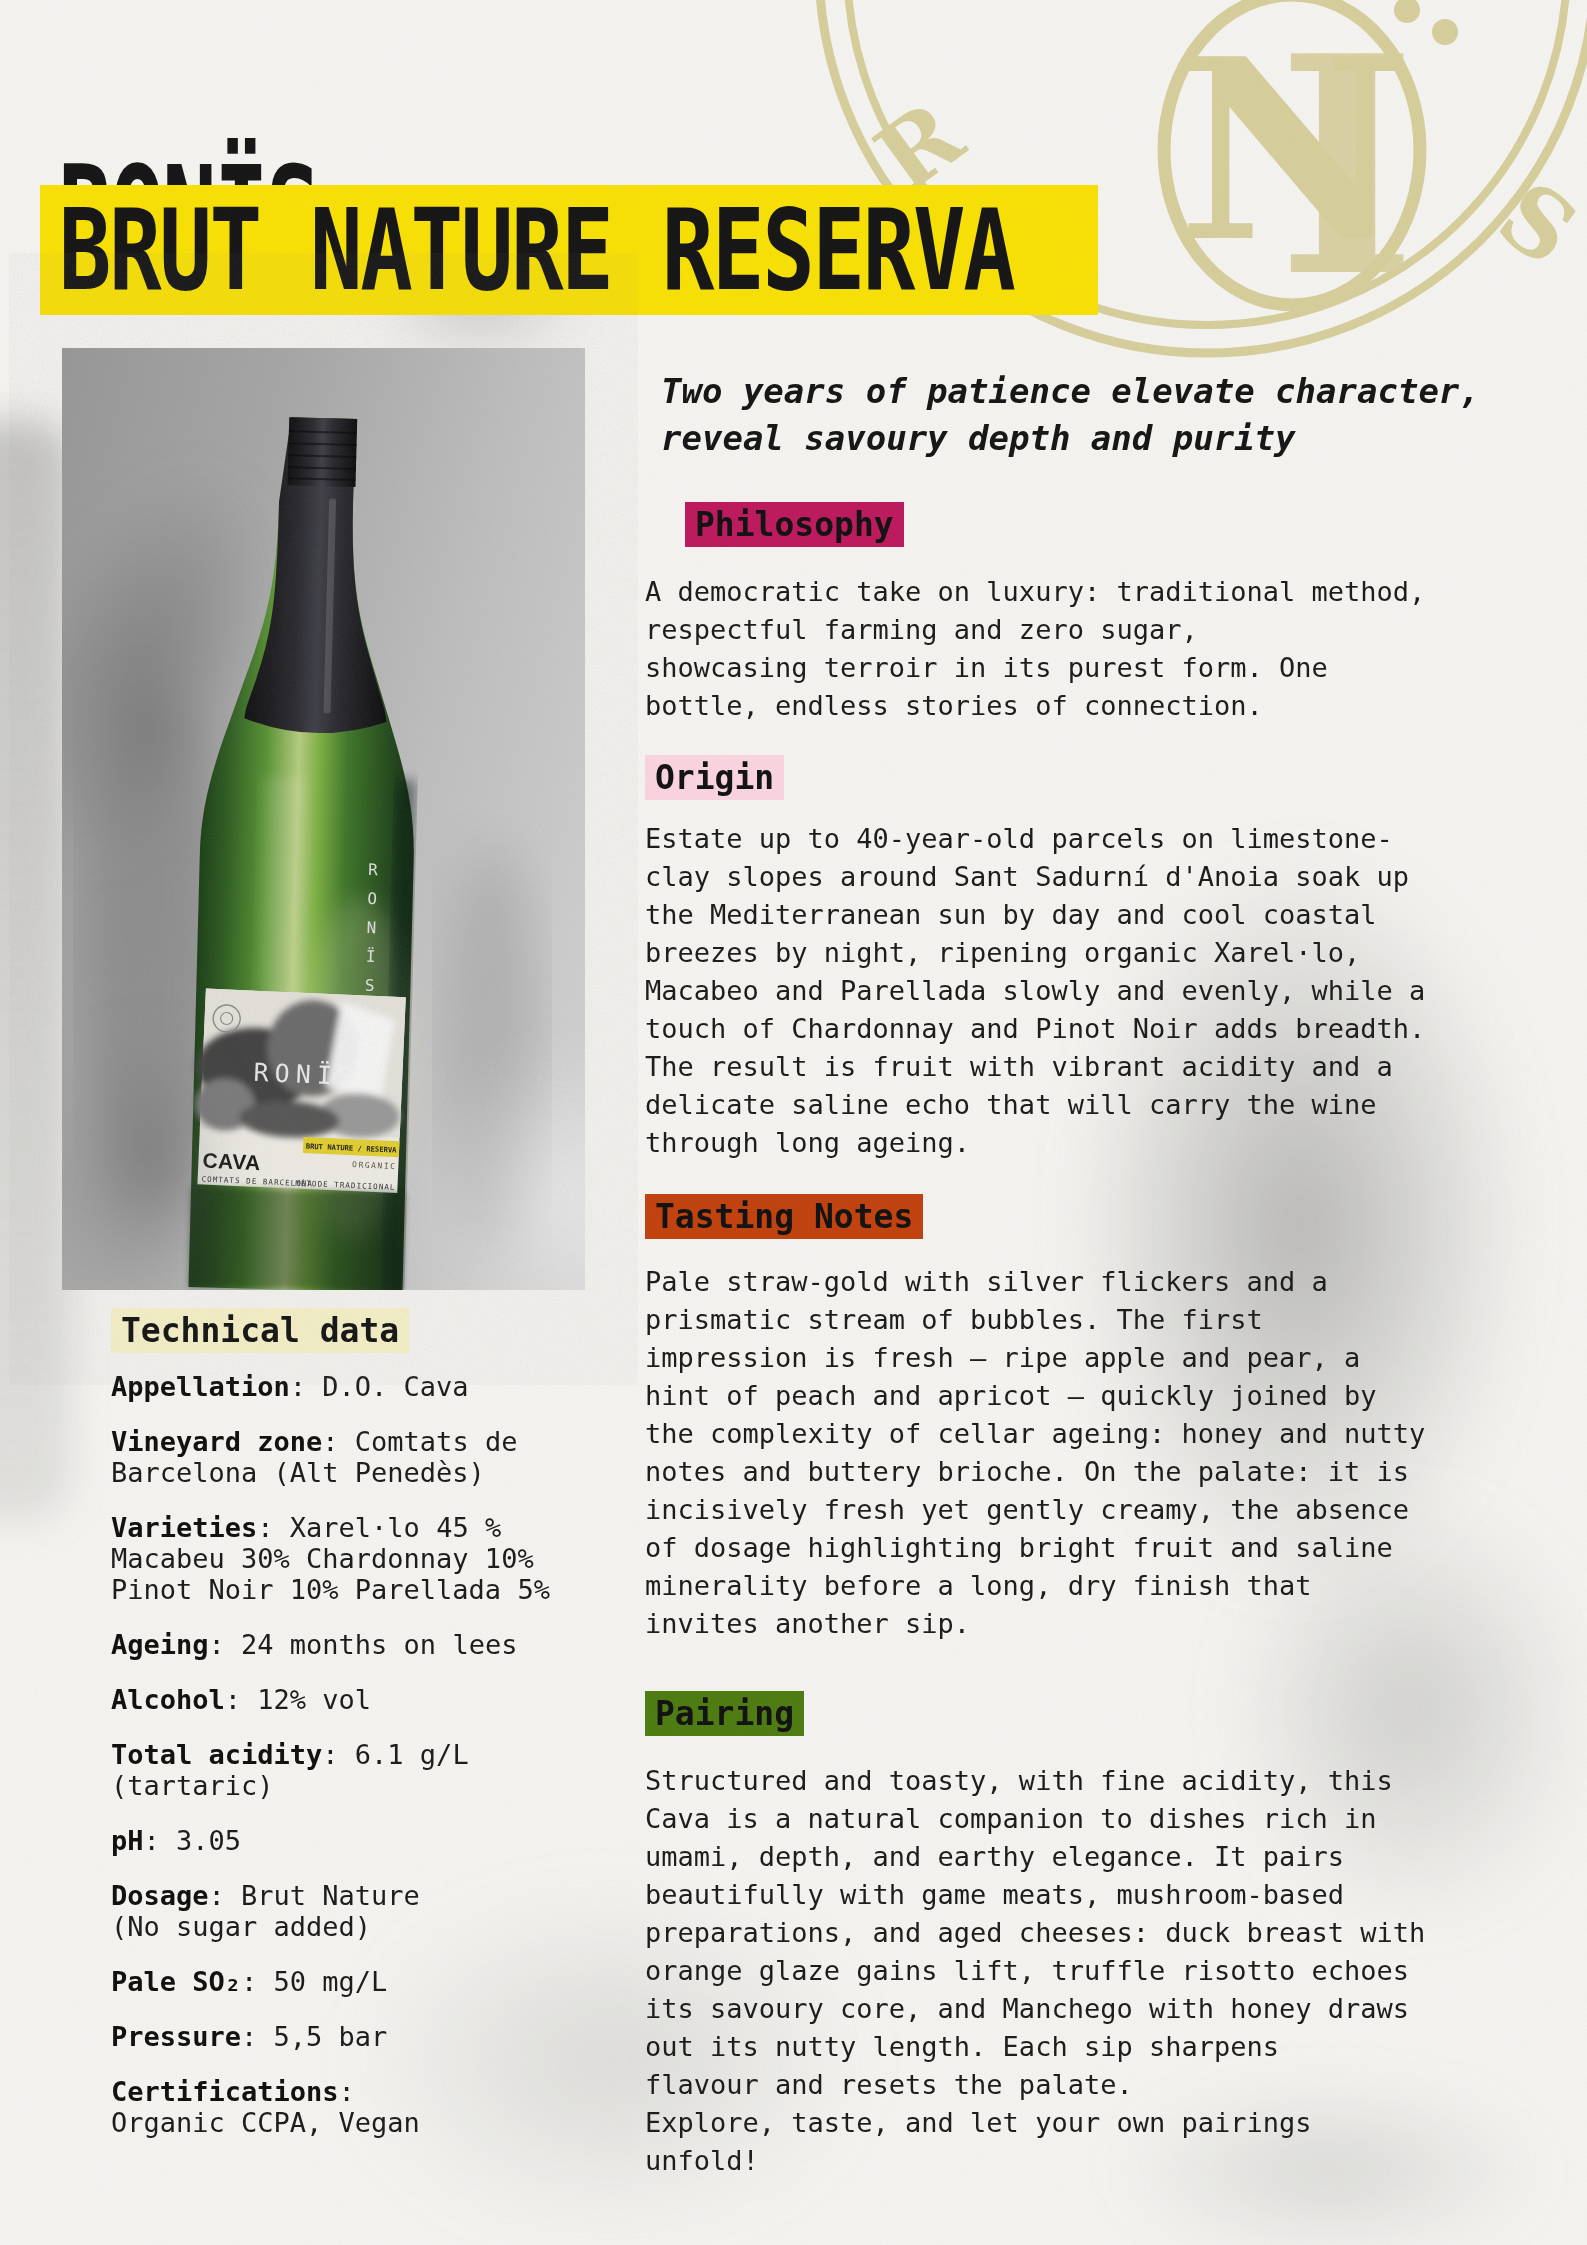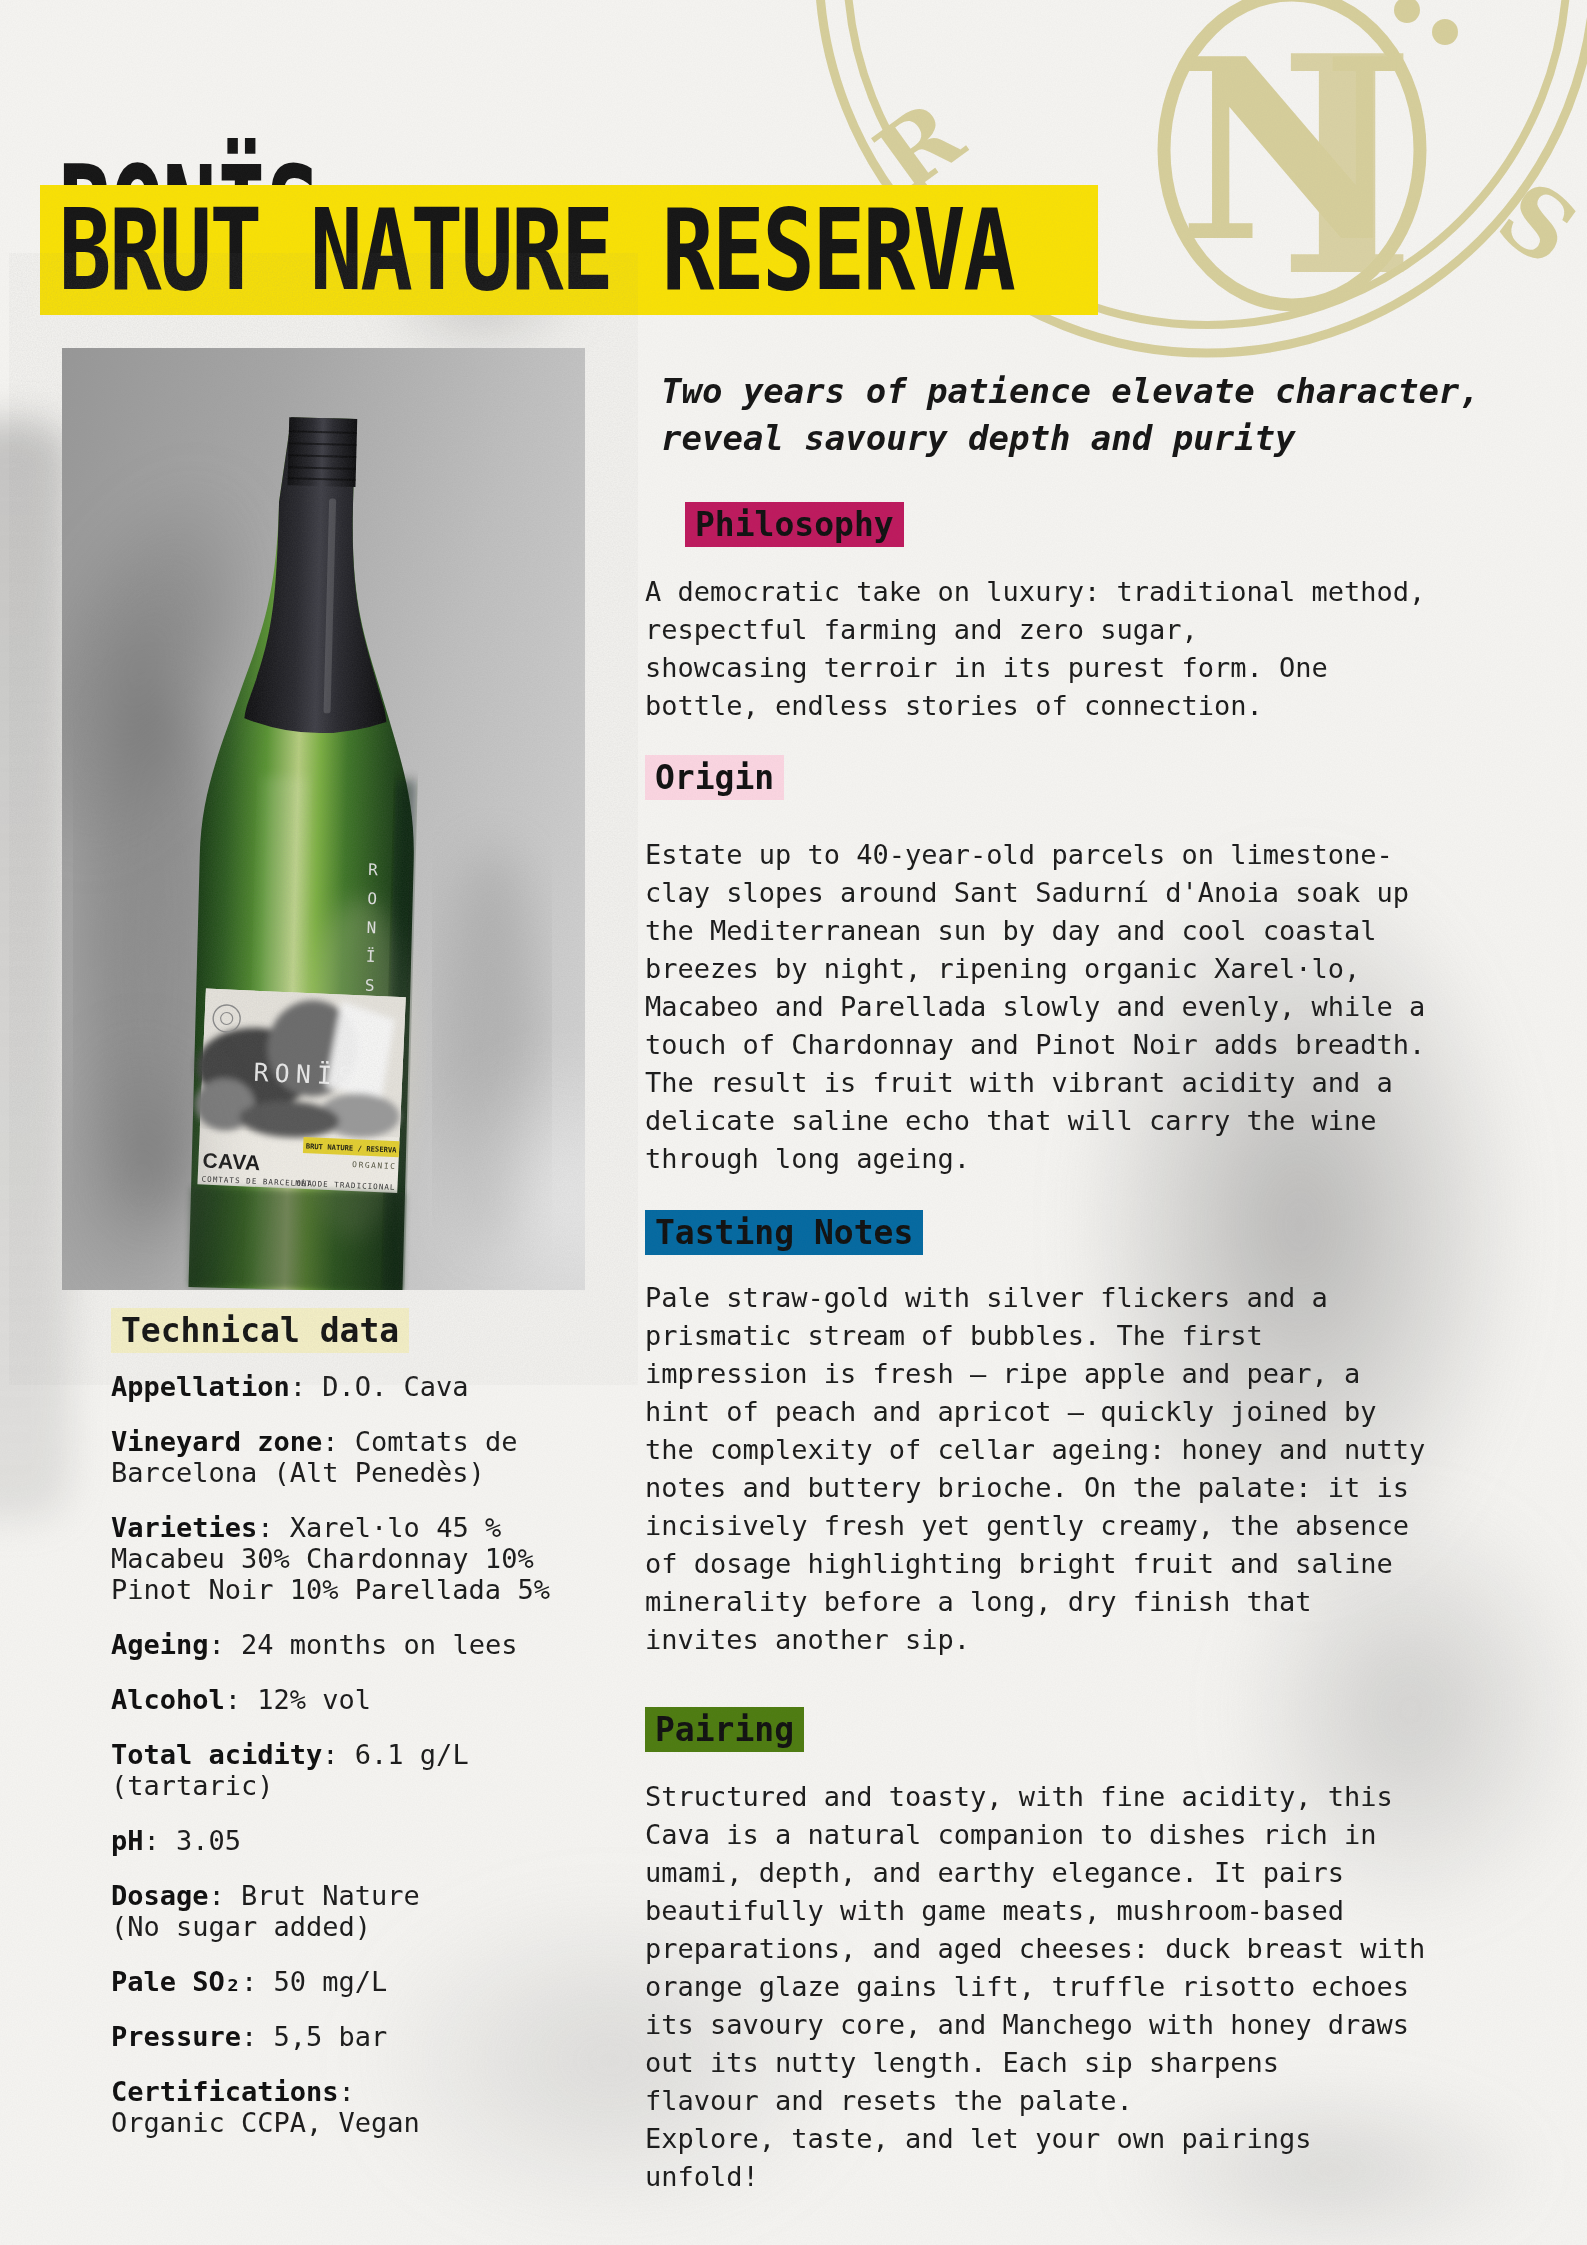--- a/index.html
+++ b/index.html
@@ -58,31 +58,31 @@
     font:400 16px "DejaVu Sans Mono",monospace;letter-spacing:10px;color:#e2e2e2;
     transform:rotate(1.5deg);
   }
 
   
   .hl{display:inline-block;font:700 33px "DejaVu Sans Mono",monospace;line-height:1;
       padding:6px 10px;color:#101010;}
   .hl-yellow{background:#f8f3c8;}
   .hl-green {background:#be185d;margin-left:40px;}
   .hl-pink  {background:#fcd6e2;}
-  .hl-purple{background:#0369a1;padding-left:10px;}
+  .hl-purple{background:#c2410c;padding-left:10px;}
   .hl-salmon{background:#4d7c0f;}
 
   
   .rightcol{position:absolute;left:645px;top:352px;width:895px;}
   .tagline{font:700 34px "DejaVu Sans Mono",monospace;font-style:italic;
     line-height:47px;white-space:pre-line;margin:16px;}
   .para{font:400 27px "DejaVu Sans Mono",monospace;line-height:38px;
     white-space:pre-line;margin:0;color:#1a1a1a;}
   .mt-ph-h{margin-top:40px;} .mt-ph-p{margin-top:26px;}
-  .mt-or-h{margin-top:30px;} .mt-or-p{margin-top:36px;}
+  .mt-or-h{margin-top:30px;} .mt-or-p{margin-top:20px;}
   .mt-ta-h{margin-top:32px;} .mt-ta-p{margin-top:24px;}
   .mt-pa-h{margin-top:48px;} .mt-pa-p{margin-top:26px;}
 
   
   .techcol{position:absolute;left:63px;top:1308px;width:448px;margin-left:48px;}
   .tech-list{margin-top:18px;}
   .tech-item{font:400 27px "DejaVu Sans Mono",monospace;line-height:31px;
     margin-bottom:24px;color:#1a1a1a;}
   .tech-item b{font-weight:700;color:#0e0e0e;}
   .tech-item .val{white-space:pre-line;}

